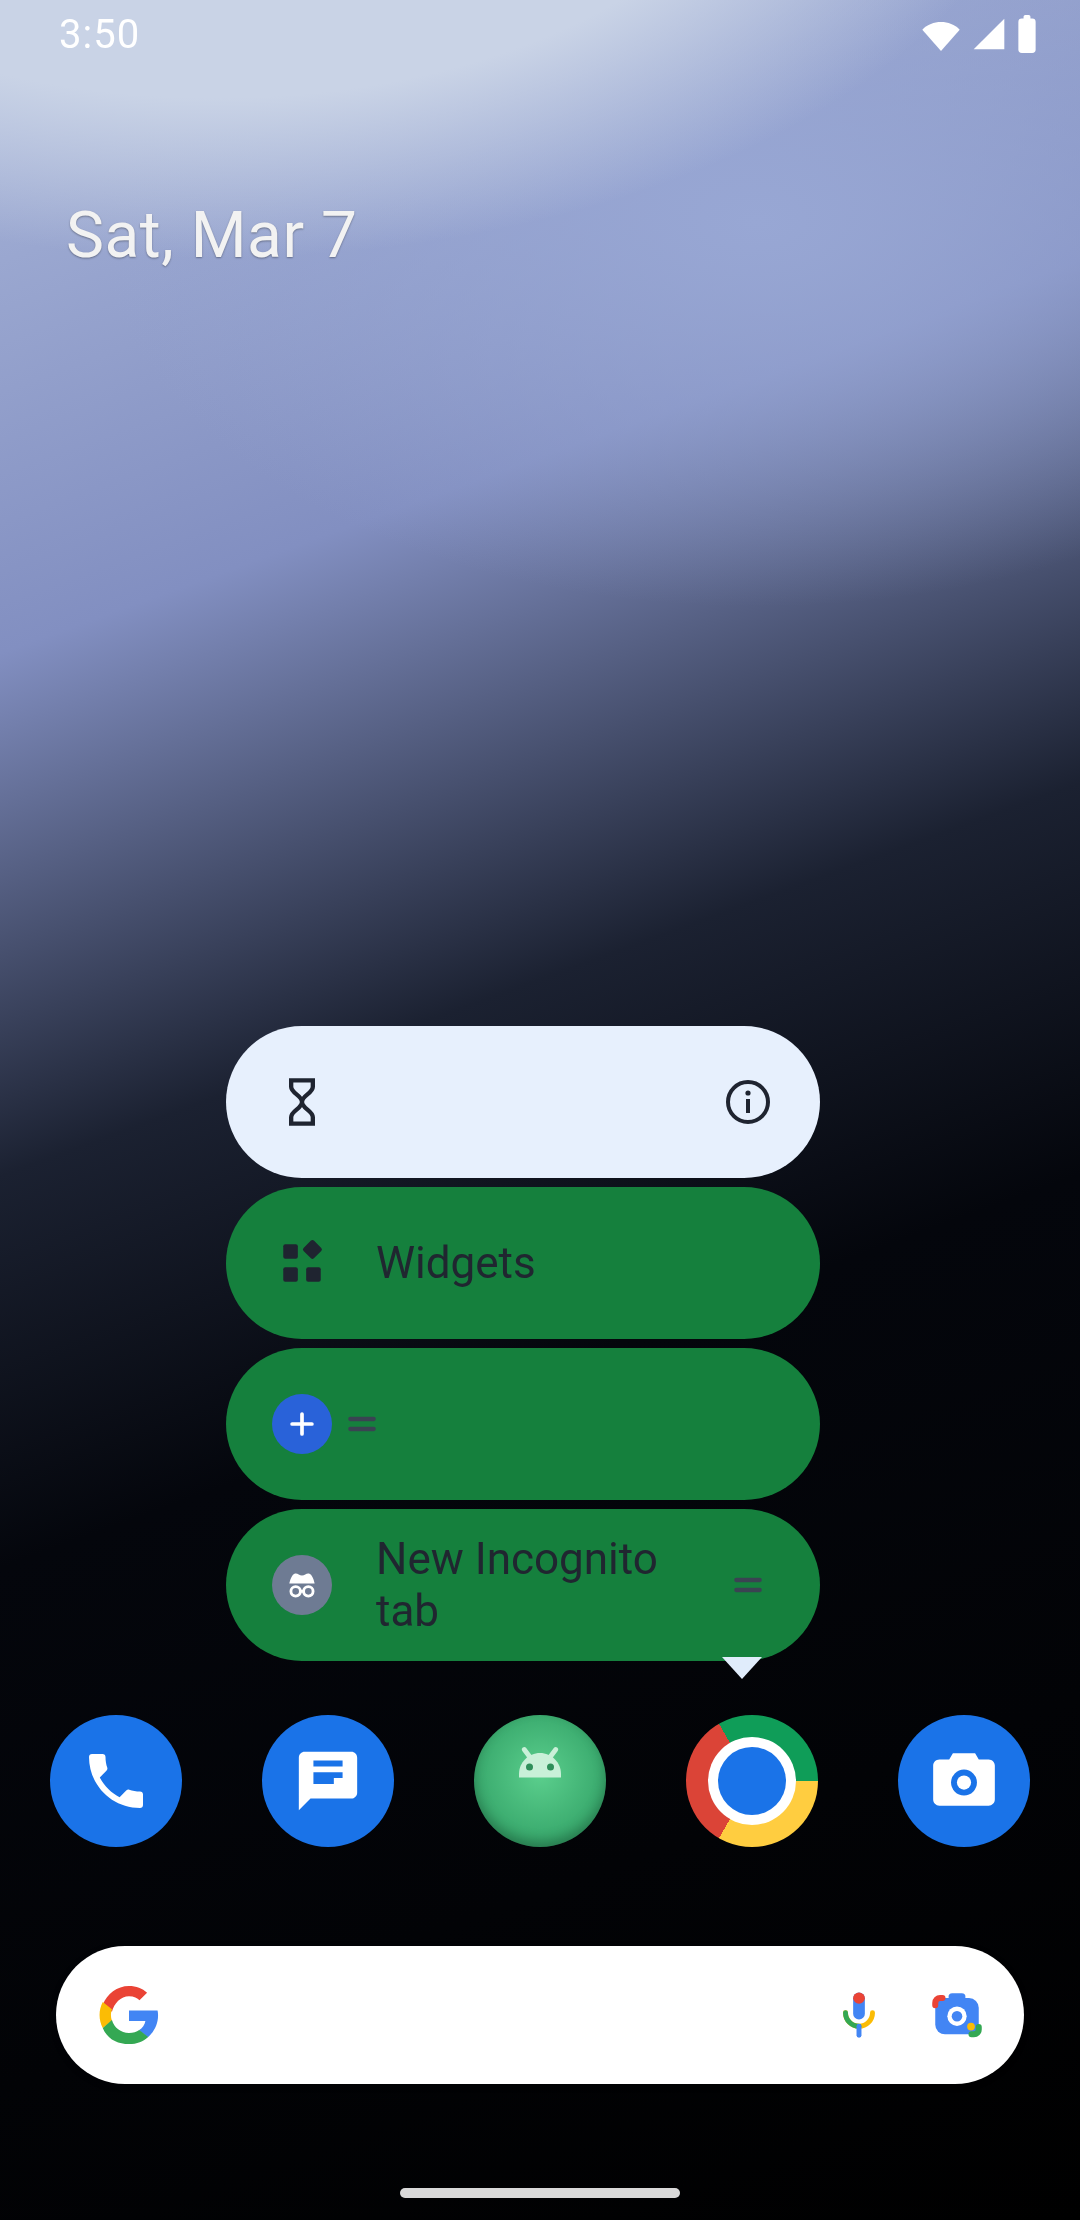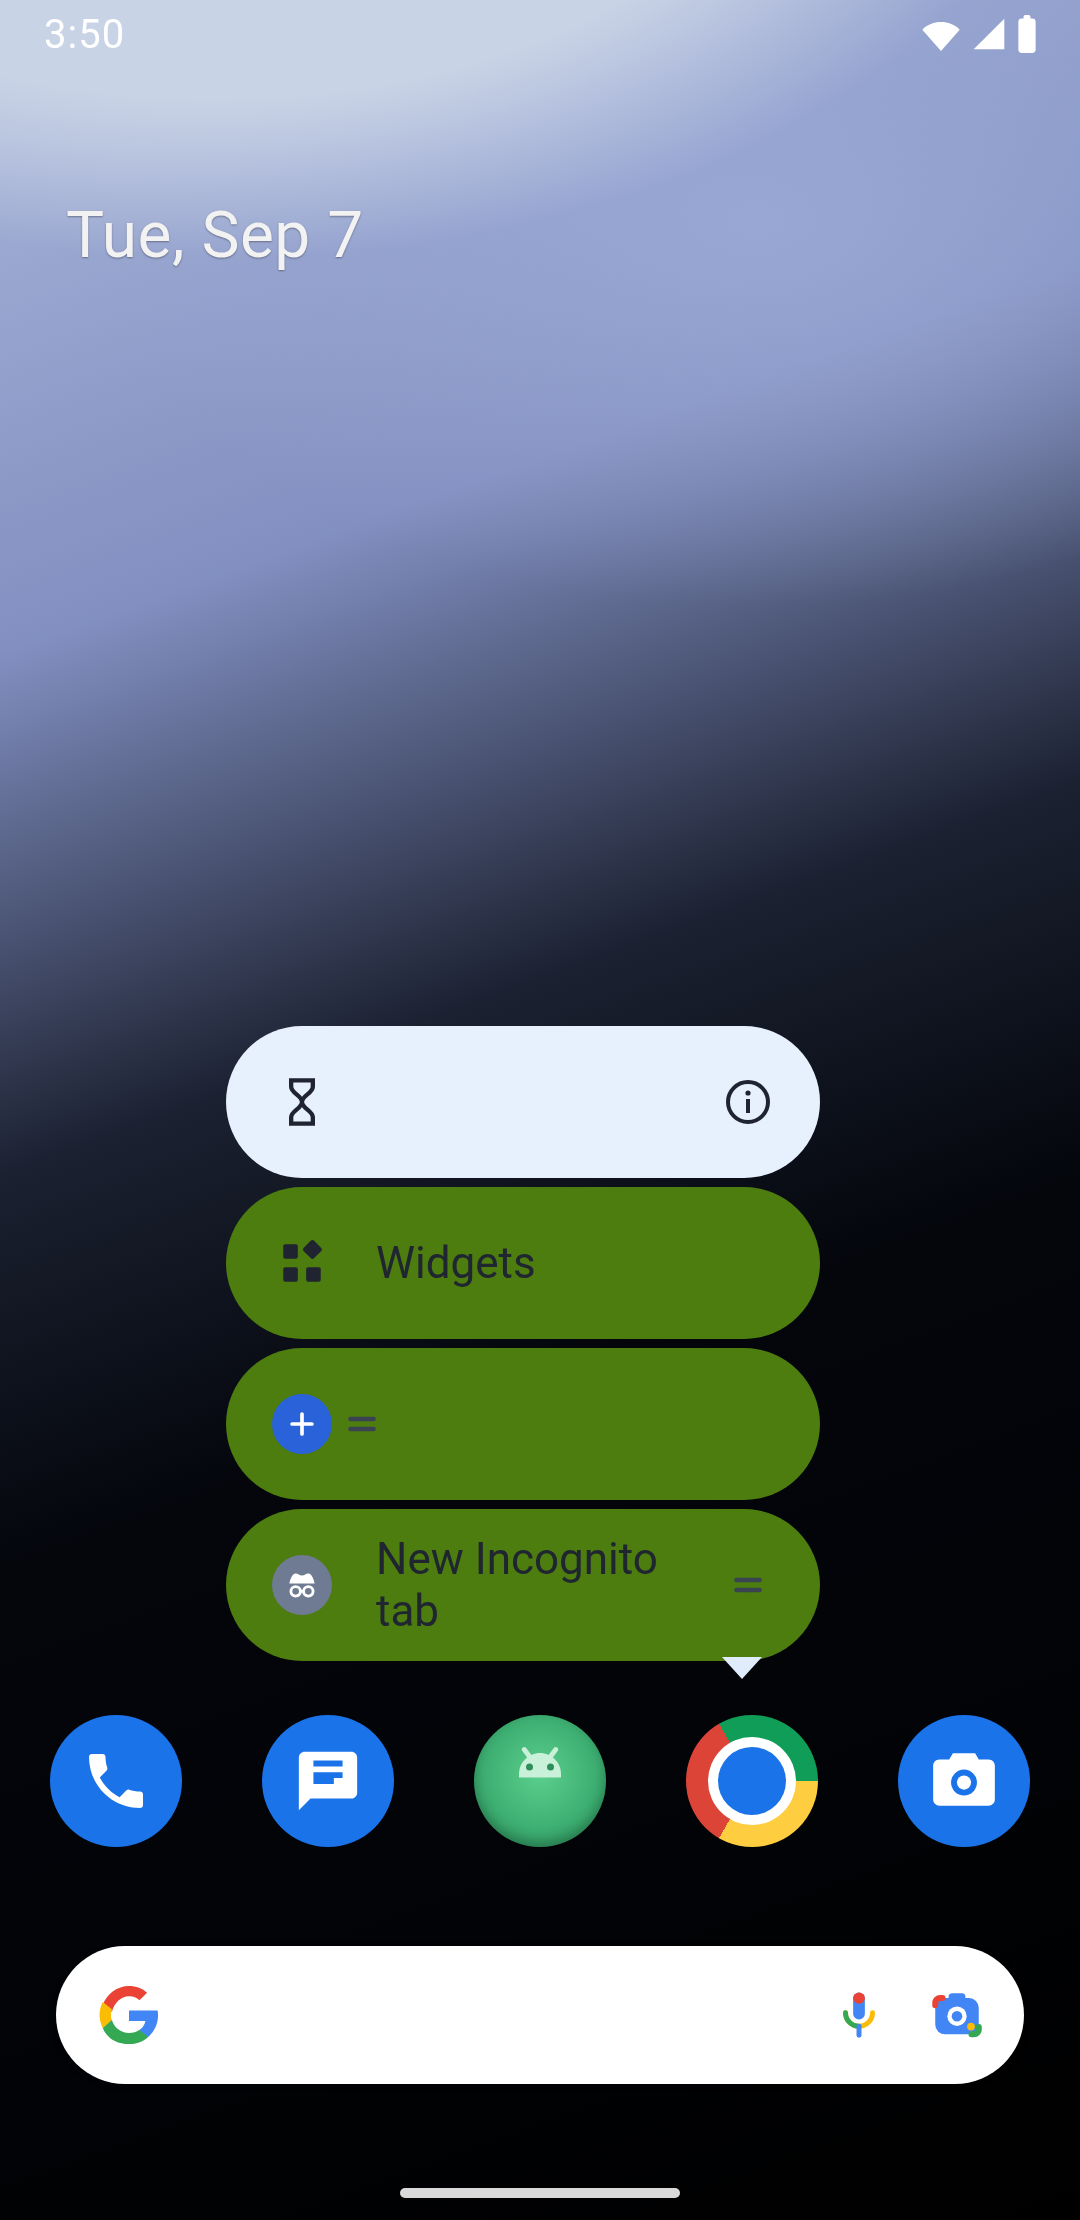--- a/index.html
+++ b/index.html
@@ -31,21 +31,21 @@
   }
 
   
   .status-bar {
     position: absolute;
     top: 0; left: 0; right: 0;
     height: 68px;
     display: flex;
     align-items: center;
     justify-content: space-between;
-    padding: 0 42px 0 44px;
+    padding: 0 42px 0 59px;
     color: #fff;
     z-index: 20;
   }
   .status-time {
     font-size: 40px;
     font-weight: 400;
     letter-spacing: 1px;
   }
   .status-right {
     display: flex;
@@ -72,21 +72,21 @@
     position: absolute;
     left: 226px;
     top: 1026px;
     width: 594px;
     z-index: 10;
     display: flex;
     flex-direction: column;
     gap: 9px;
   }
   .cm-row {
-    background: #4d7c0f;
+    background: #15803d;
     height: 152px;
     border-radius: 76px;
     display: flex;
     align-items: center;
     padding: 0 44px;
     position: relative;
   }
   .cm-row.top { background: #e7f0fd; }
   .cm-leading {
     width: 64px;
@@ -228,21 +228,21 @@
     </span>
     <span>
       <svg width="22" height="38" viewBox="0 0 12 22">
           <rect x="1" y="2" width="10" height="20" rx="2" fill="#fff"></rect>
           <rect x="4" y="0" width="4" height="3" rx="1" fill="#fff"></rect>
         </svg>
     </span>
   </div>
 </div>
 
-<div class="date-widget">Tue, Sep 7</div>
+<div class="date-widget">Sat, Mar 7</div>
 
 <div class="context-popup">
 
   <div class="cm-row top">
     <span class="cm-leading">
       <svg width="52" height="52" viewBox="0 0 24 24">
           <path fill="none" stroke="#1f2430" stroke-width="2" stroke-linejoin="round" d="M6 2h12M6 22h12M7 2v3c0 3 5 4 5 7s-5 4-5 7v3M17 2v3c0 3-5 4-5 7s5 4 5 7v3"></path>
         </svg>
     </span>
     <span class="cm-label"></span>

